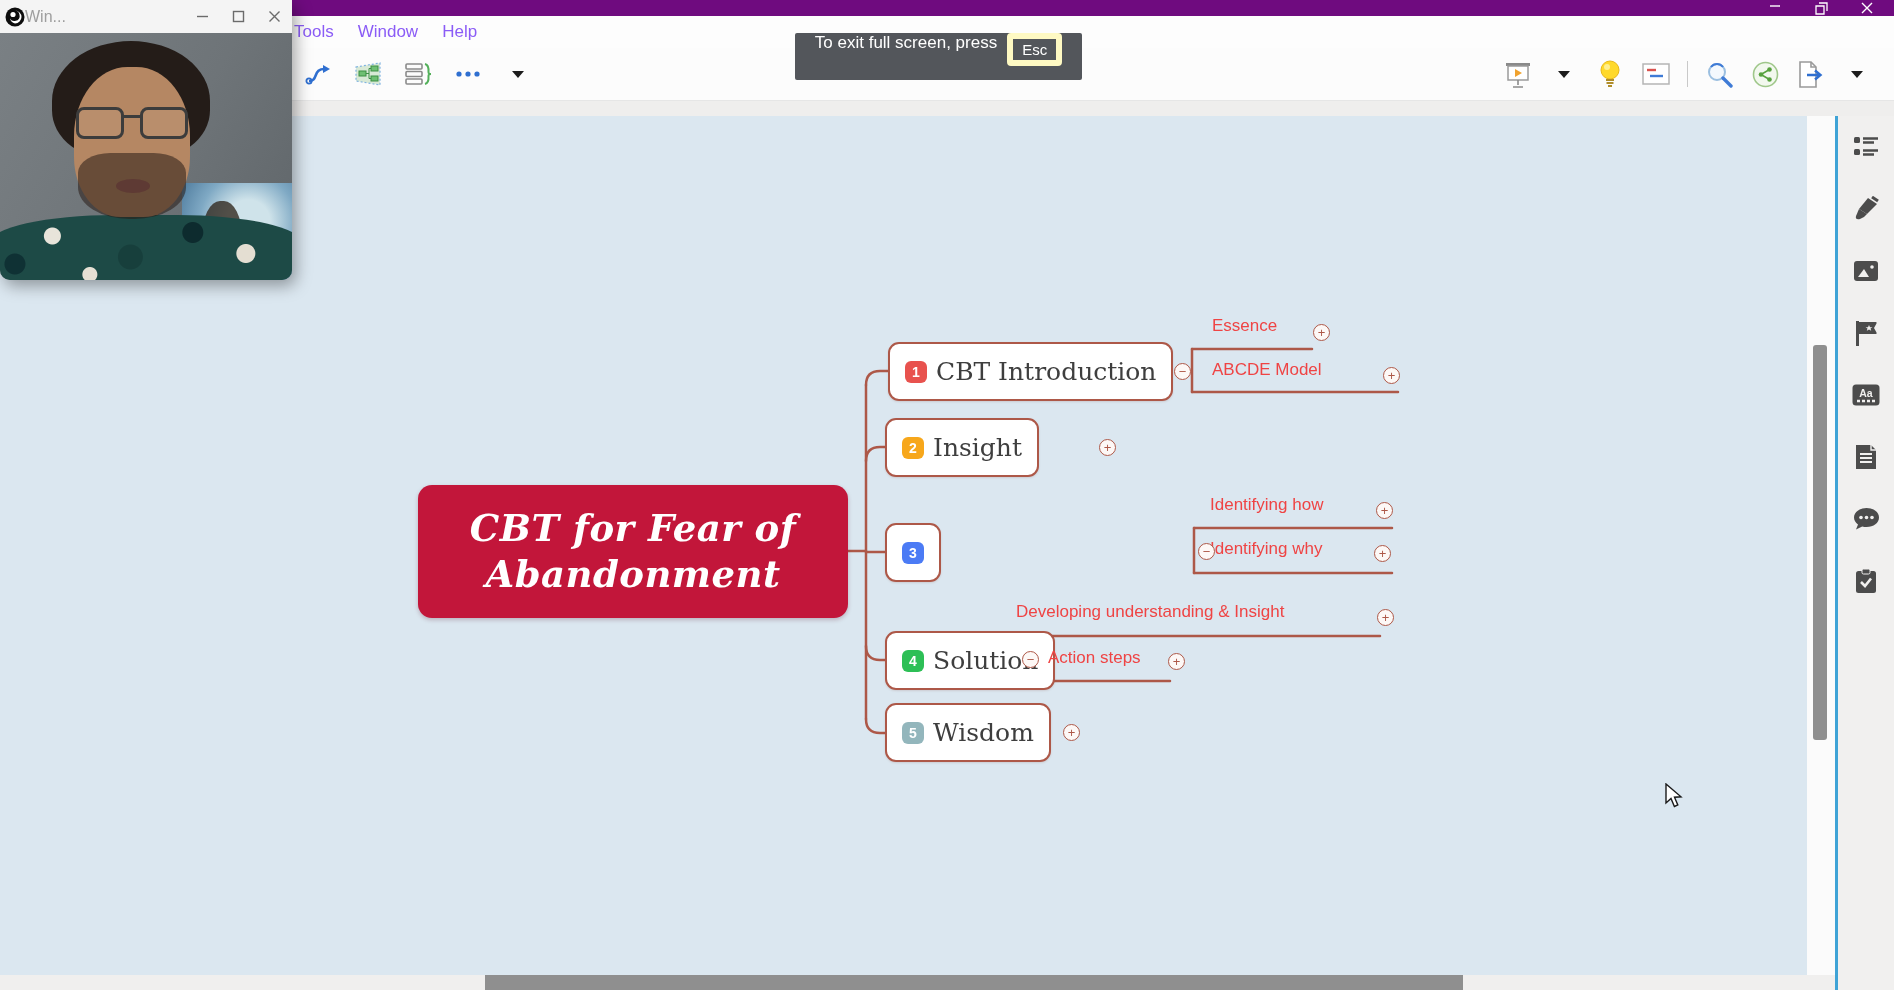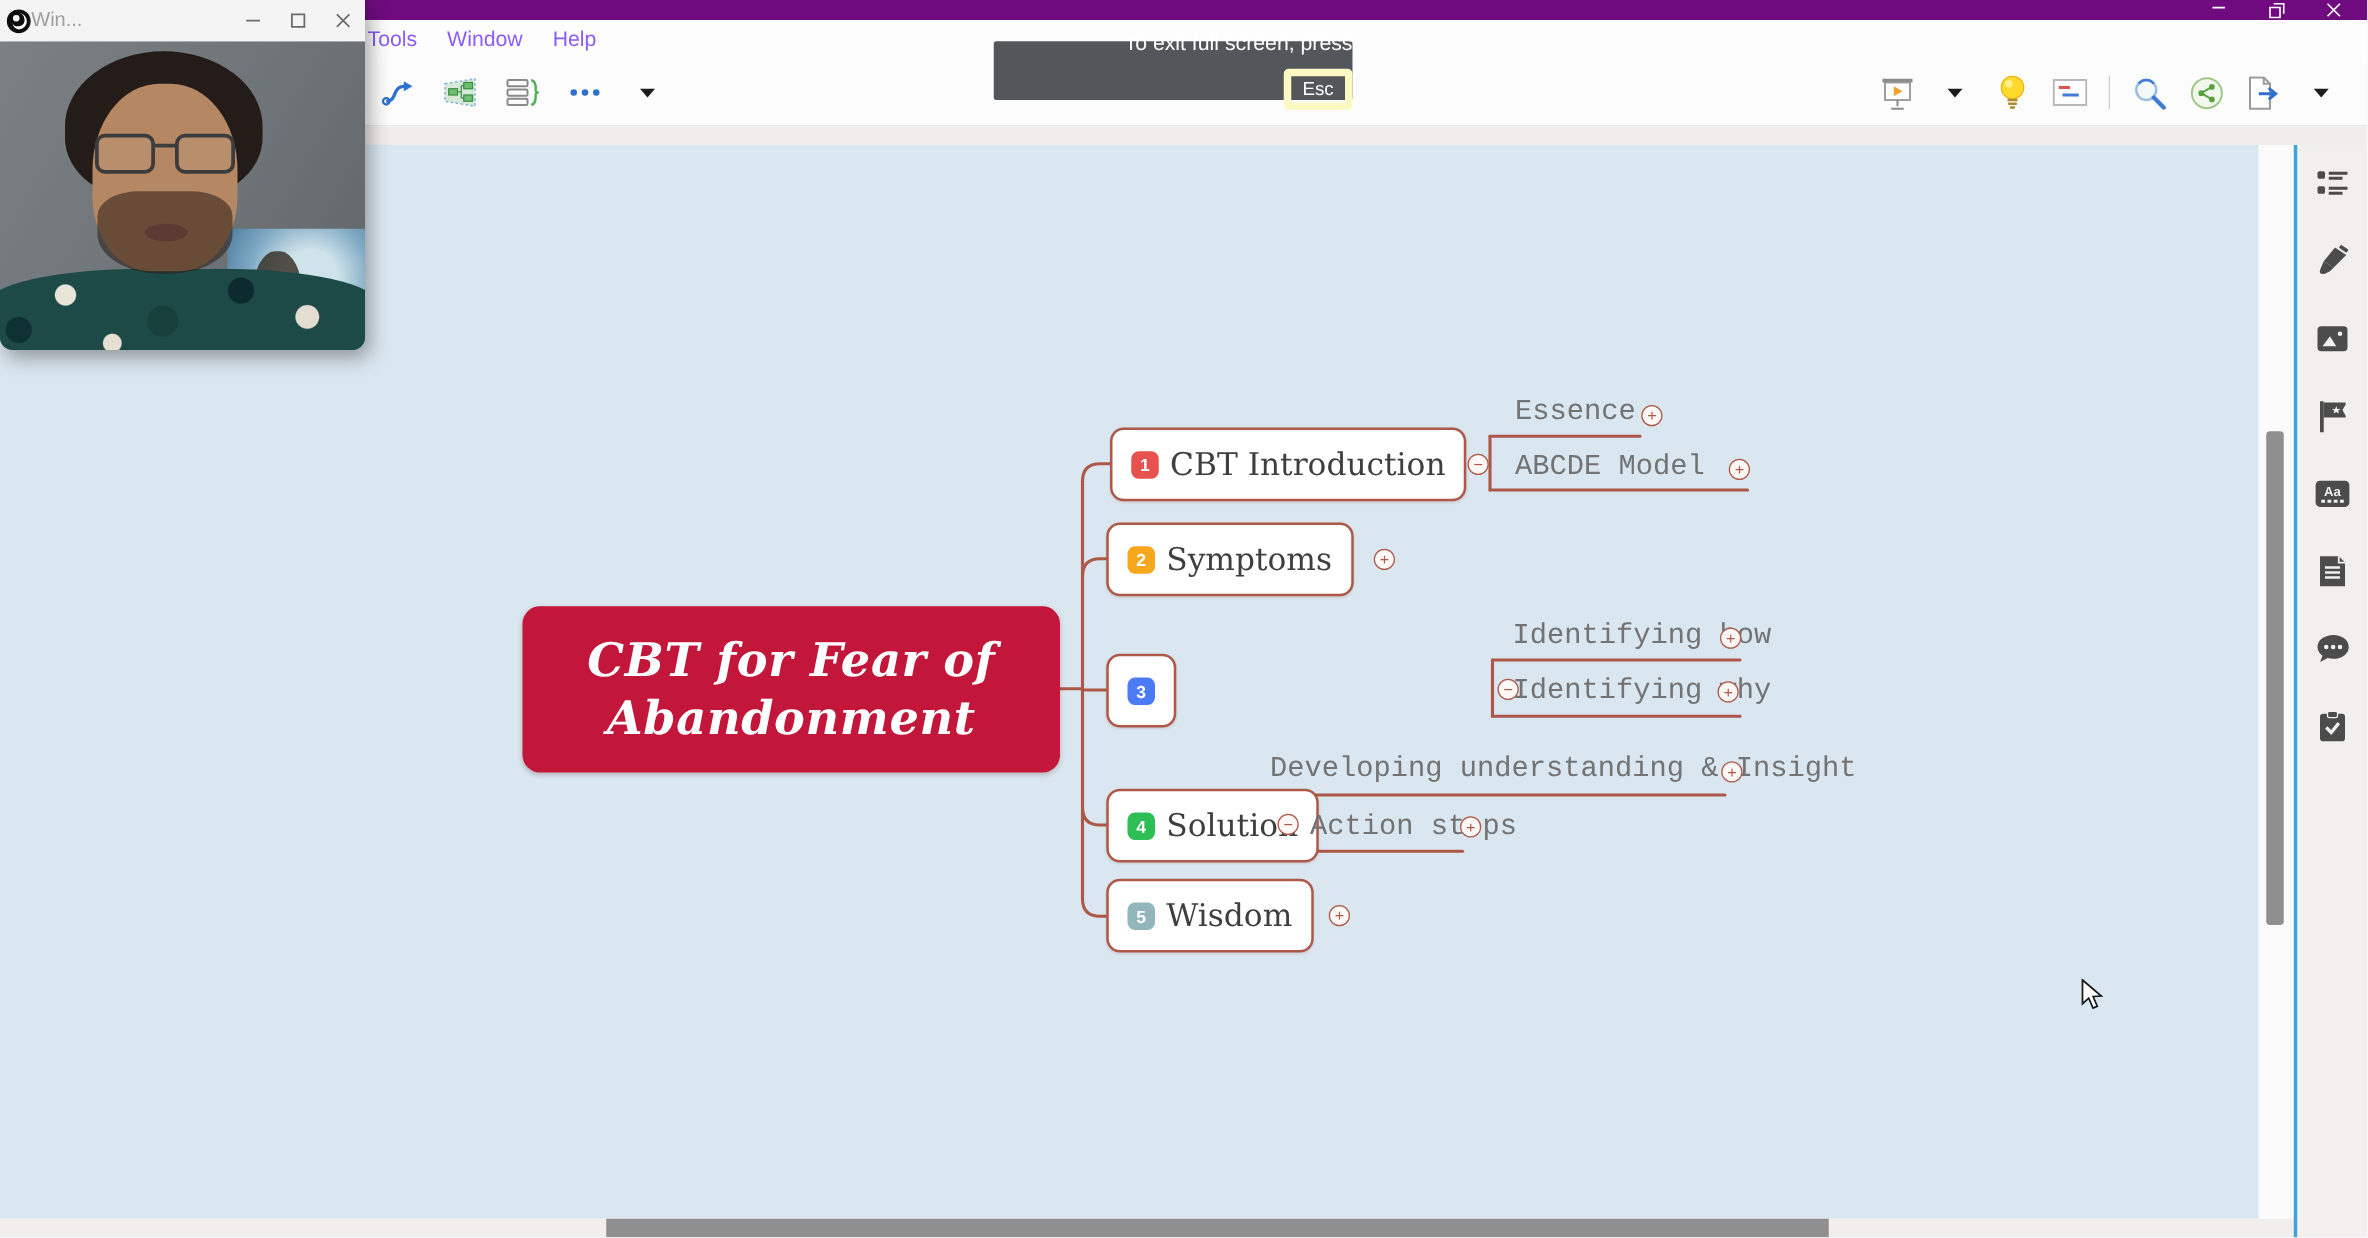--- a/index.html
+++ b/index.html
@@ -17,21 +17,21 @@
   .toolbar { position:absolute; left:0; top:48px; width:1894px; height:53px; background:#fcfcfc;
              border-bottom:1px solid #e6e6e6; z-index:5; display:flex; align-items:center; }
   .tool-left { display:flex; align-items:center; gap:20px; padding-left:303px; }
   .tool-right { margin-left:auto; display:flex; align-items:center; gap:16px; padding-right:22px; }
   .tool-btn { display:flex; align-items:center; justify-content:center; width:30px; height:30px; }
   .tool-sep { width:1px; height:26px; background:#c9c9c9; }
   .gutter { position:absolute; left:0; top:101px; width:1894px; height:15px; background:#efeeed; z-index:5; }
 
   
   .toast { position:absolute; left:795px; top:33px; width:287px; height:47px; background:#53565b;
-           z-index:7; display:flex; align-items:flex-end; justify-content:center; gap:10px; border-radius:2px;flex-direction:column; }
+           z-index:7; display:flex; align-items:flex-start; justify-content:center; gap:10px; border-radius:2px; }
   .toast-text { color:#fff; font-size:17px; }
   .toast-key { color:#fff; font-size:15px; border:6px solid #fef9c3; border-radius:4px; padding:2px 9px; }
 
   
   .canvas { position:absolute; left:0; top:116px; width:1807px; height:859px; background:#dbe7f0; z-index:1; }
   .canvas-border-top { position:absolute; left:0; top:114px; width:1837px; height:2px; background:#3fa3d6; z-index:4; }
   .canvas-border-right { position:absolute; left:1835px; top:114px; width:3px; height:876px; background:#3fa3d6; z-index:4; }
   .vgutter { position:absolute; left:1807px; top:116px; width:28px; height:859px; background:#fbfbfb; z-index:2; }
   .vscroll-thumb { position:absolute; left:1813px; top:345px; width:14px; height:395px; background:#8f8f8f; border-radius:3px; z-index:3; }
   .hscroll-track { position:absolute; left:0; top:975px; width:1835px; height:15px; background:#f0efee; z-index:3; }
@@ -48,21 +48,21 @@
           display:inline-flex; align-items:center; gap:9px; padding:0 15px; z-index:3; white-space:nowrap;
           box-shadow:0 1px 2px rgba(120,60,50,.15); }
   .node .label { font-family:"DejaVu Serif", serif; font-size:25px; color:#3e3e3e; }
   .badge { width:22px; height:22px; border-radius:6px; display:flex; align-items:center; justify-content:center;
            color:#fff; font-size:14px; font-weight:bold; flex:0 0 auto; }
   .b1 { left:888px; top:342px; } .b1 .badge { background:#e8524e; }
   .b2 { left:885px; top:418px; } .b2 .badge { background:#f7a71b; }
   .b3 { left:885px; top:523px; } .b3 .badge { background:#4b7bf5; }
   .b4 { left:885px; top:631px; } .b4 .badge { background:#2dbf56; }
   .b5 { left:885px; top:703px; } .b5 .badge { background:#93b6bc; }
-  .subtopic { position:absolute; z-index:3; font-family:Liberation Mono, monospace; font-size:23px; color:#737373; white-space:nowrap; }
+  .subtopic { position:absolute; z-index:3; font-family:Liberation Sans, sans-serif; font-size:17px; color:#ef4444; white-space:nowrap; }
   .st-essence { left:1212px; top:316px; }
   .st-abcde   { left:1212px; top:360px; }
   .st-how     { left:1210px; top:495px; }
   .st-why     { left:1210px; top:539px; }
   .st-dev     { left:1016px; top:602px; }
   .st-action  { left:1048px; top:648px; }
   .expander { position:absolute; width:17px; height:17px; border-radius:50%; background:#fdf8f6;
               border:1.5px solid #ad5848; color:#ad5848; z-index:3; display:flex; align-items:center;
               justify-content:center; font-size:13px; line-height:1; font-family:"Liberation Sans",sans-serif; }
   .expander.minus::before { content:"−"; margin-top:-1px; }
@@ -147,21 +147,21 @@
   <div class="central">
     <span>CBT for Fear of Abandonment</span>
   </div>
 
   <div class="node b1">
     <span class="badge">1</span>
     <span class="label">CBT Introduction</span>
   </div>
   <div class="node b2">
     <span class="badge">2</span>
-    <span class="label">Symptoms</span>
+    <span class="label">Insight</span>
   </div>
   <div class="node b3">
     <span class="badge">3</span>
   </div>
   <div class="node b4">
     <span class="badge">4</span>
     <span class="label">Solution</span>
   </div>
   <div class="node b5">
     <span class="badge">5</span>

